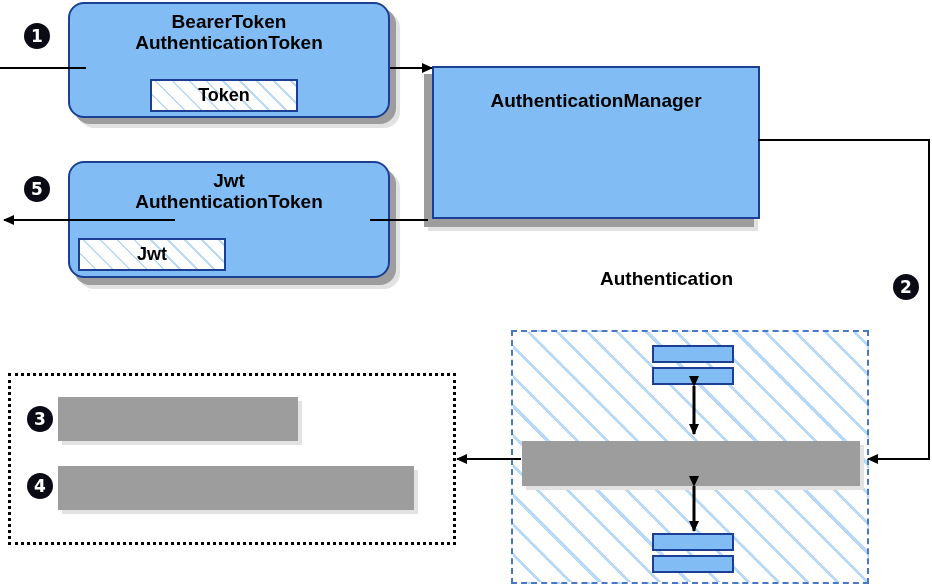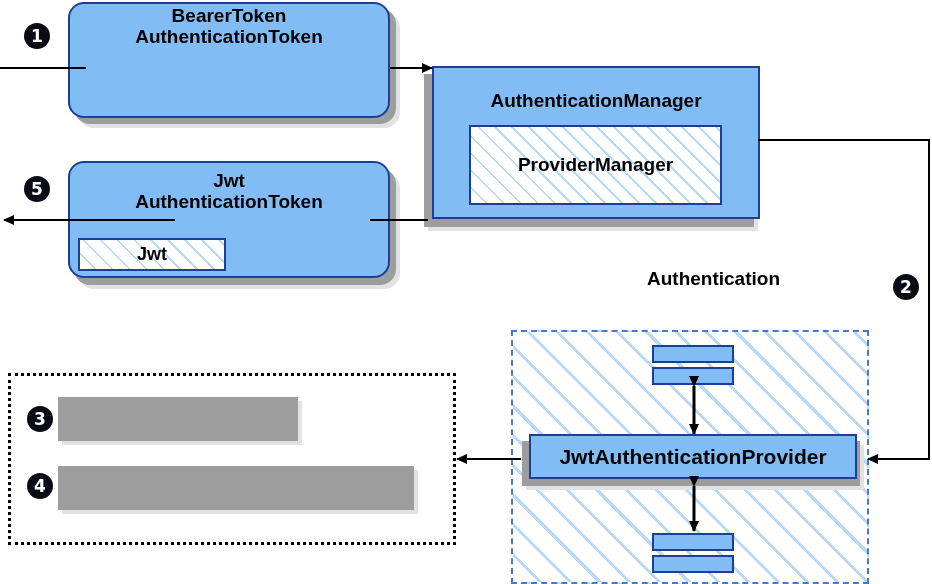--- a/index.html
+++ b/index.html
@@ -111,21 +111,21 @@
     z-index: 20;
     line-height: 1;
     font-family: "DejaVu Sans", sans-serif;
   }
 
   
   .plain-label {
     position: absolute;
     font-weight: bold;
     color: #000000;
-    text-align: right;
+    text-align: left;
     line-height: 1.15;
     z-index: 7;
   }
 
   
   #wires {
     position: absolute;
     left: 0;
     top: 0;
     width: 932px;
@@ -172,59 +172,58 @@
   </svg>
 
   <div class="badge" style="left:24px;  top:23px;">1</div>
   <div class="badge" style="left:24px;  top:176px;">5</div>
   <div class="badge" style="left:27px;  top:406px;">3</div>
   <div class="badge" style="left:27px;  top:473px;">4</div>
   <div class="badge" style="left:893px; top:274px;">2</div>
 
   <div class="shadow2 rounded-shadow" style="left:78px; top:12px; width:322px; height:116px;"></div>
   <div class="shadow rounded-shadow" style="left:74px; top:8px; width:322px; height:116px;"></div>
-  <div class="node rounded" style="left:68px; top:2px; width:322px; height:116px; font-size:19px; align-items:flex-start; padding-top:1px;">
+  <div class="node rounded" style="left:68px; top:2px; width:322px; height:116px; font-size:19px; align-items:flex-start; padding-top:7px;">
     <div>
       <div>BearerToken</div>
       <div>AuthenticationToken</div>
     </div>
   </div>
+  <div class="hatch" style="left:150px; top:79px; width:148px; height:33px; font-size:18px;">Token</div>
 
   <div class="shadow2 rounded-shadow" style="left:78px; top:172px; width:322px; height:117px;"></div>
   <div class="shadow rounded-shadow" style="left:74px; top:168px; width:322px; height:117px;"></div>
   <div class="node rounded" style="left:68px; top:161px; width:322px; height:117px; font-size:19px; align-items:flex-start; padding-top:7px;">
     <div>
       <div>Jwt</div>
       <div>AuthenticationToken</div>
     </div>
   </div>
   <div class="hatch" style="left:78px; top:238px; width:148px; height:33px; font-size:18px;">Jwt</div>
 
   <div class="shadow2" style="left:428px; top:78px; width:330px; height:153px;"></div>
   <div class="shadow" style="left:424px; top:74px; width:330px; height:153px;"></div>
   <div class="node" style="left:432px; top:66px; width:328px; height:153px; font-size:19px; align-items:flex-start; padding-top:22px;">
     <div>AuthenticationManager</div>
   </div>
-  <div class="hatch" style="left:469px; top:125px; width:253px; height:80px; font-size:19px;">ProviderManager</div>
 
   <div class="plain-label" style="left:600px; top:268px; width:180px; font-size:19px;">
     <div>Authentication</div>
   </div>
 
   <div class="providers-box" style="left:511px; top:330px; width:358px; height:254px;"></div>
 
   <div class="bar" style="left:652px; top:345px; width:82px; height:18px;"></div>
   <div class="bar" style="left:652px; top:367px; width:82px; height:18px;"></div>
 
   <div class="bar" style="left:652px; top:533px; width:82px; height:18px;"></div>
   <div class="bar" style="left:652px; top:555px; width:82px; height:18px;"></div>
 
   <div class="shadow2" style="left:526px; top:445px; width:338px; height:45px;"></div>
   <div class="shadow" style="left:522px; top:441px; width:338px; height:45px;"></div>
-  <div class="node" style="left:529px; top:434px; width:328px; height:45px; font-size:21px;">JwtAuthenticationProvider</div>
 
   <div class="dotted-box" style="left:8px; top:373px; width:448px; height:172px;"></div>
 
   <div class="shadow2" style="left:62px; top:401px; width:240px; height:44px;"></div>
   <div class="shadow" style="left:58px; top:397px; width:240px; height:44px;"></div>
 
   <div class="shadow2" style="left:62px; top:470px; width:356px; height:44px;"></div>
   <div class="shadow" style="left:58px; top:466px; width:356px; height:44px;"></div>
 
 </div>

